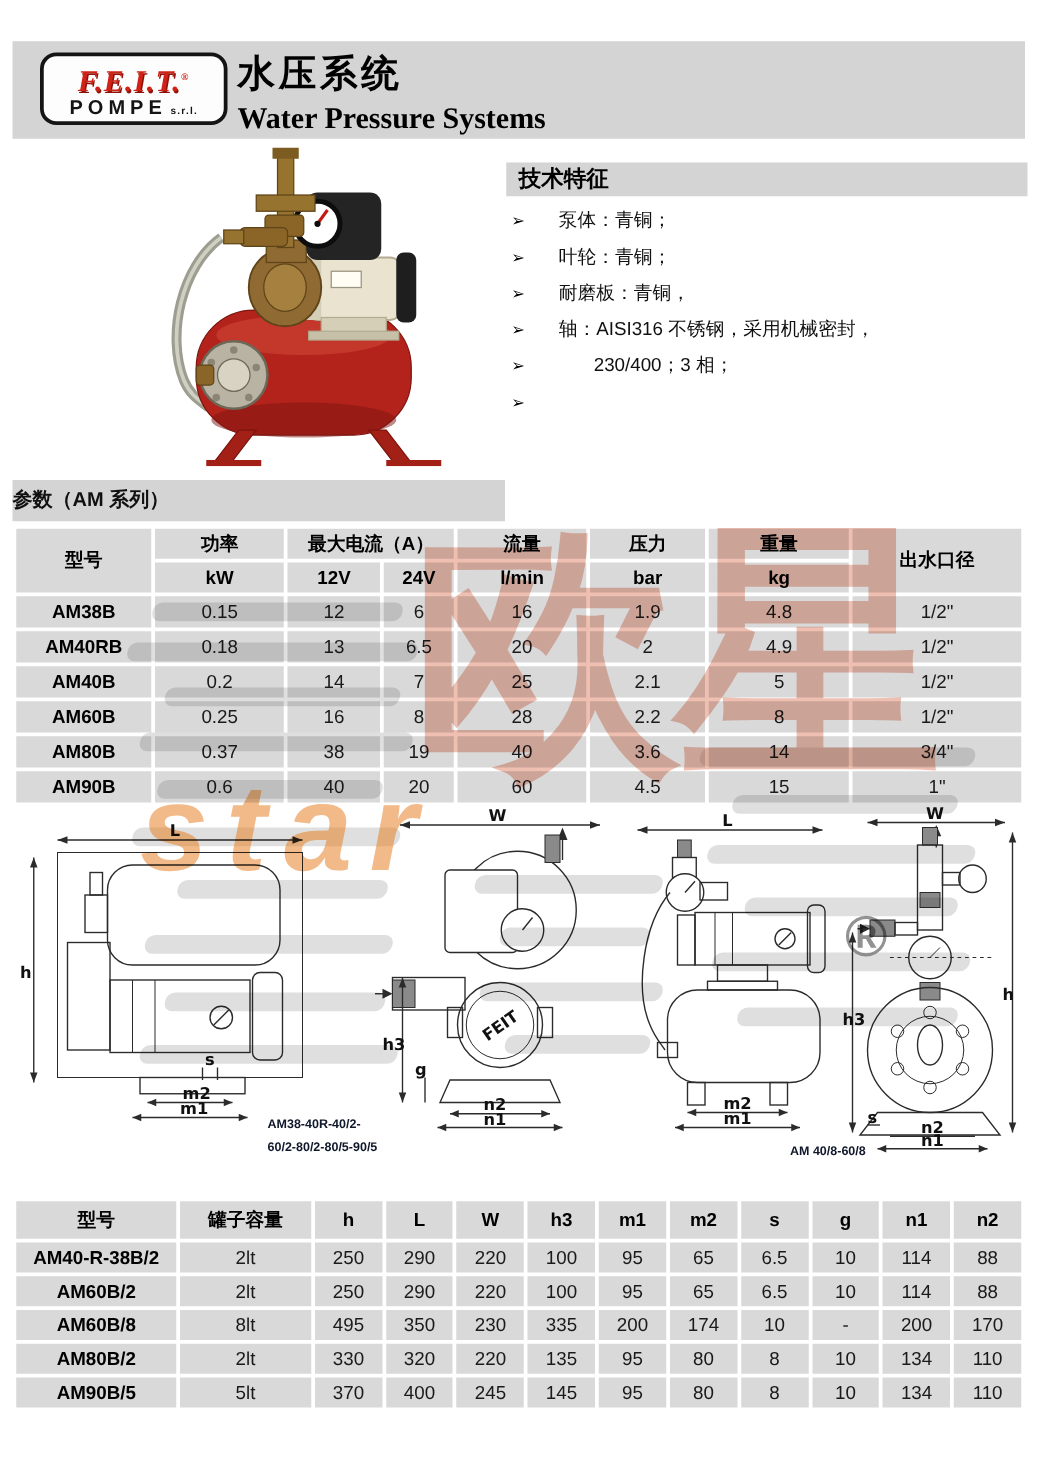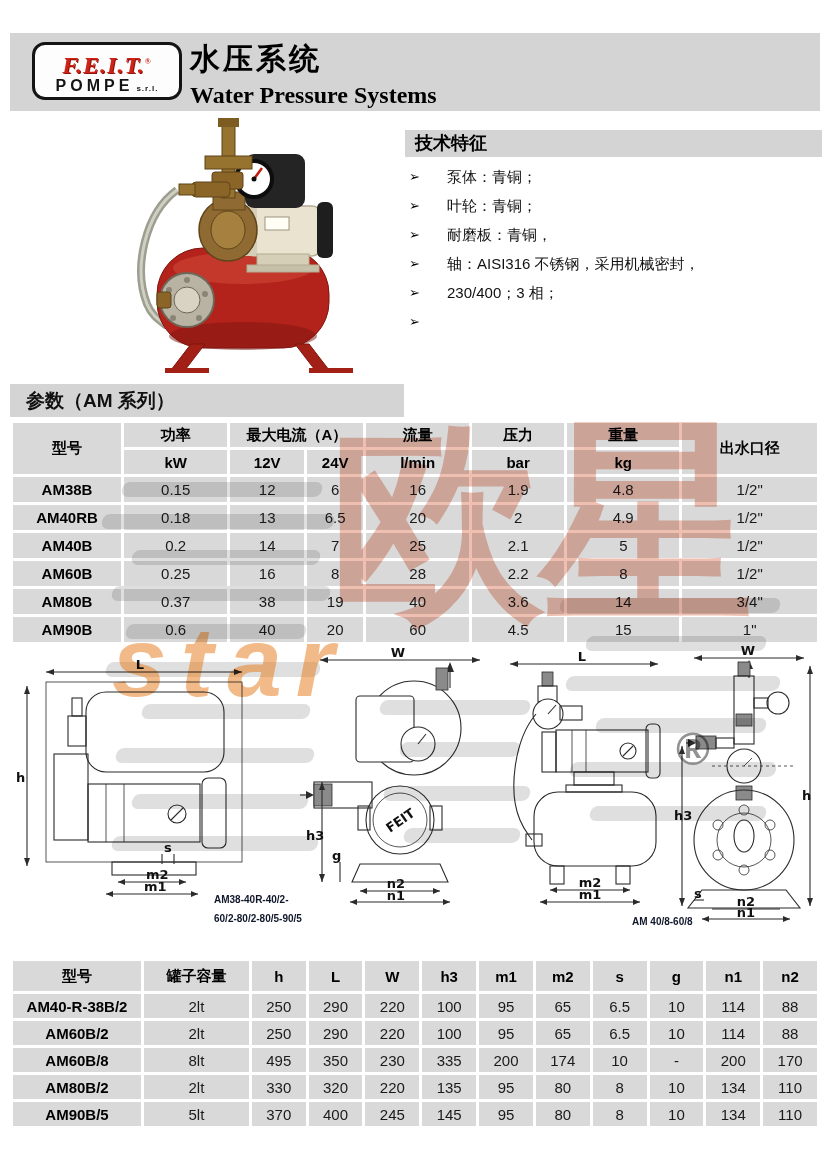--- a/index.html
+++ b/index.html
@@ -19,25 +19,25 @@
   .title-zh{margin-top:6px;font-size:30px;font-weight:bold;letter-spacing:3px;color:#000;}
   .title-en{font-family:"Liberation Serif",serif;font-size:24px;font-weight:bold;color:#000;line-height:30px;}
 
   
   .features{position:absolute;left:405px;top:130px;width:417px;}
   .features-bar{height:27px;background:#d4d4d4;font-size:18px;font-weight:bold;line-height:27px;
         padding-left:10px;box-sizing:border-box;color:#000;}
   .features-list{margin:9px 0 0 0;padding:0;list-style:none;font-size:15px;}
   .features-list li{display:flex;margin-bottom:8px;line-height:21px;}
   .f-bullet{width:42px;flex:0 0 42px;padding-left:4px;box-sizing:border-box;font-size:13px;color:#000;}
-  .f-text .l2{display:block;}
+  .f-text .l2{display:block;margin-left:28px;}
 
   
   .params-heading{position:absolute;left:10px;top:384px;width:394px;height:33px;background:#d4d4d4;
-        font-size:19px;font-weight:bold;line-height:33px;padding-left:16px;box-sizing:border-box;}
+        font-size:16px;font-weight:bold;line-height:33px;box-sizing:border-box;}
 
   
   table.grid{border-collapse:separate;border-spacing:3px;background:#fff;table-layout:fixed;}
   table.grid th, table.grid td{background:#d9d9d9;text-align:center;vertical-align:middle;
         font-size:15px;padding:0;overflow:hidden;white-space:nowrap;}
   table.grid th{font-weight:bold;color:#000;}
   table.grid td{font-weight:normal;color:#1a1a1a;}
   table.grid td.model{font-weight:bold;color:#000;}
   .params-table{position:absolute;left:10px;top:420px;width:810px;}
   .params-table tr.hrow th{height:24px;}

